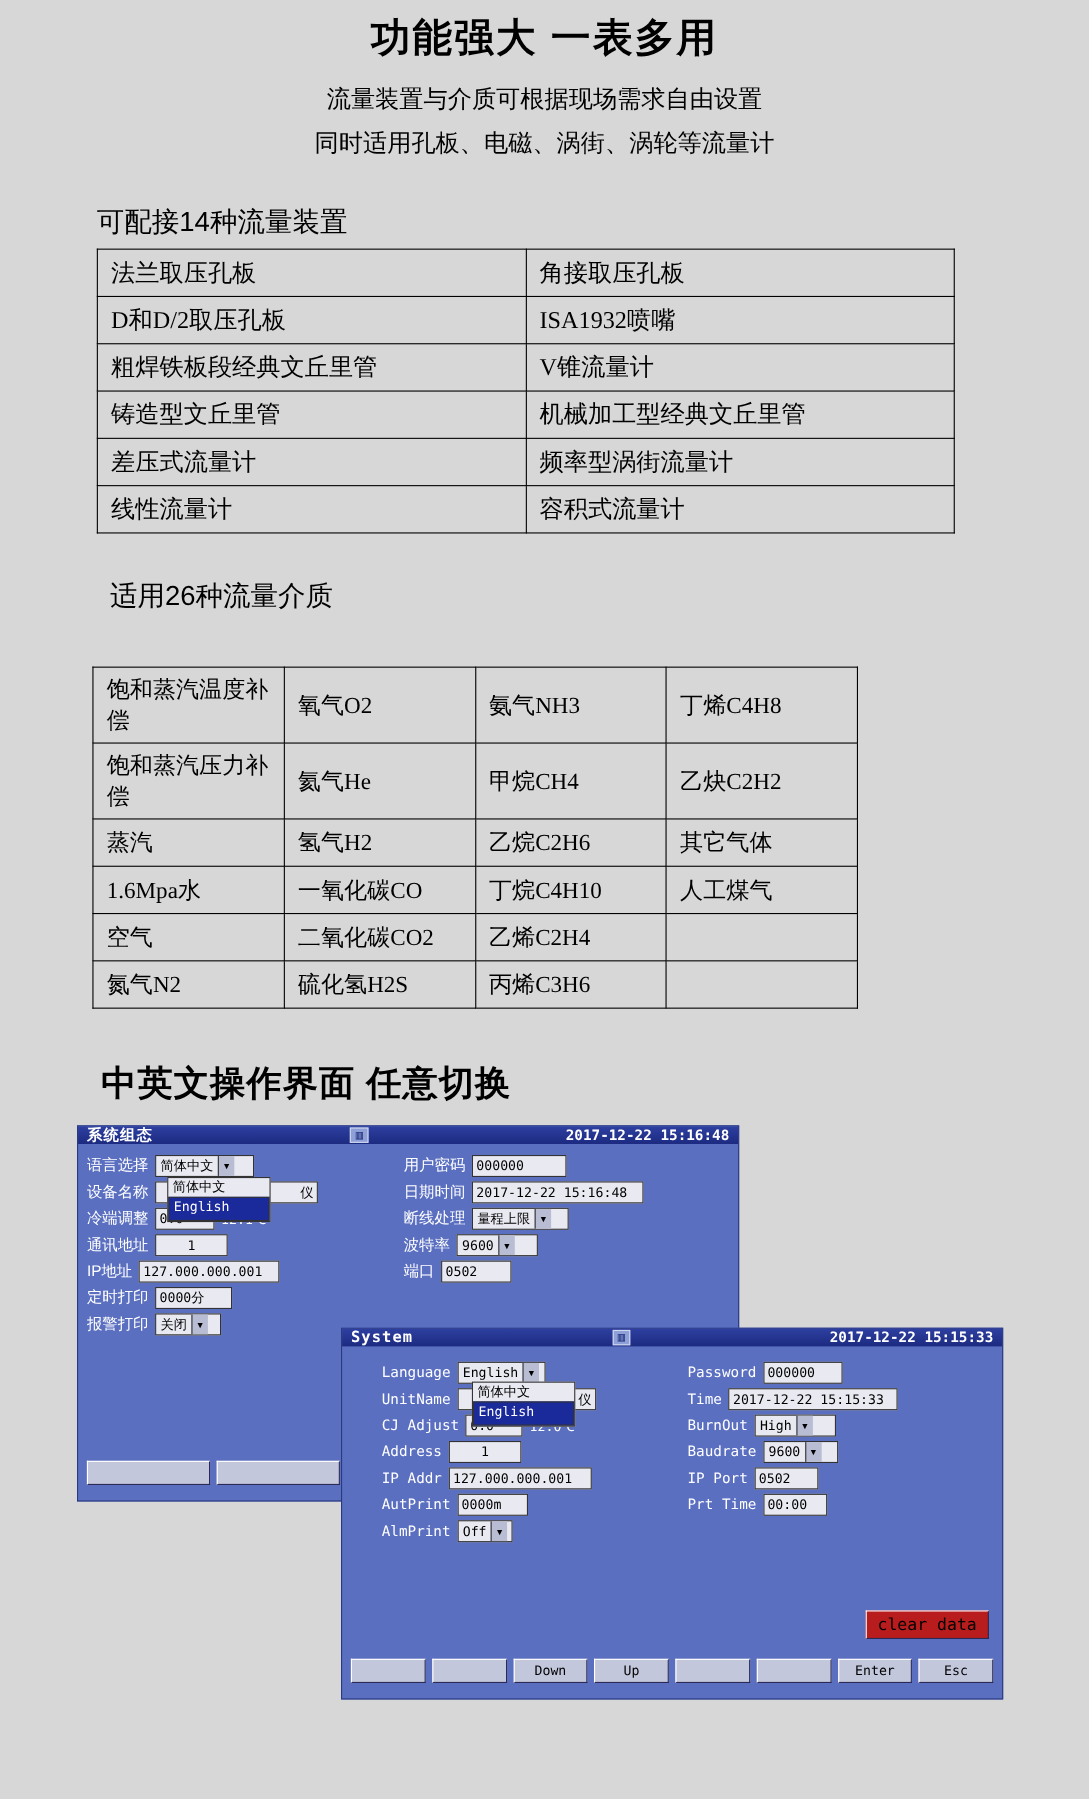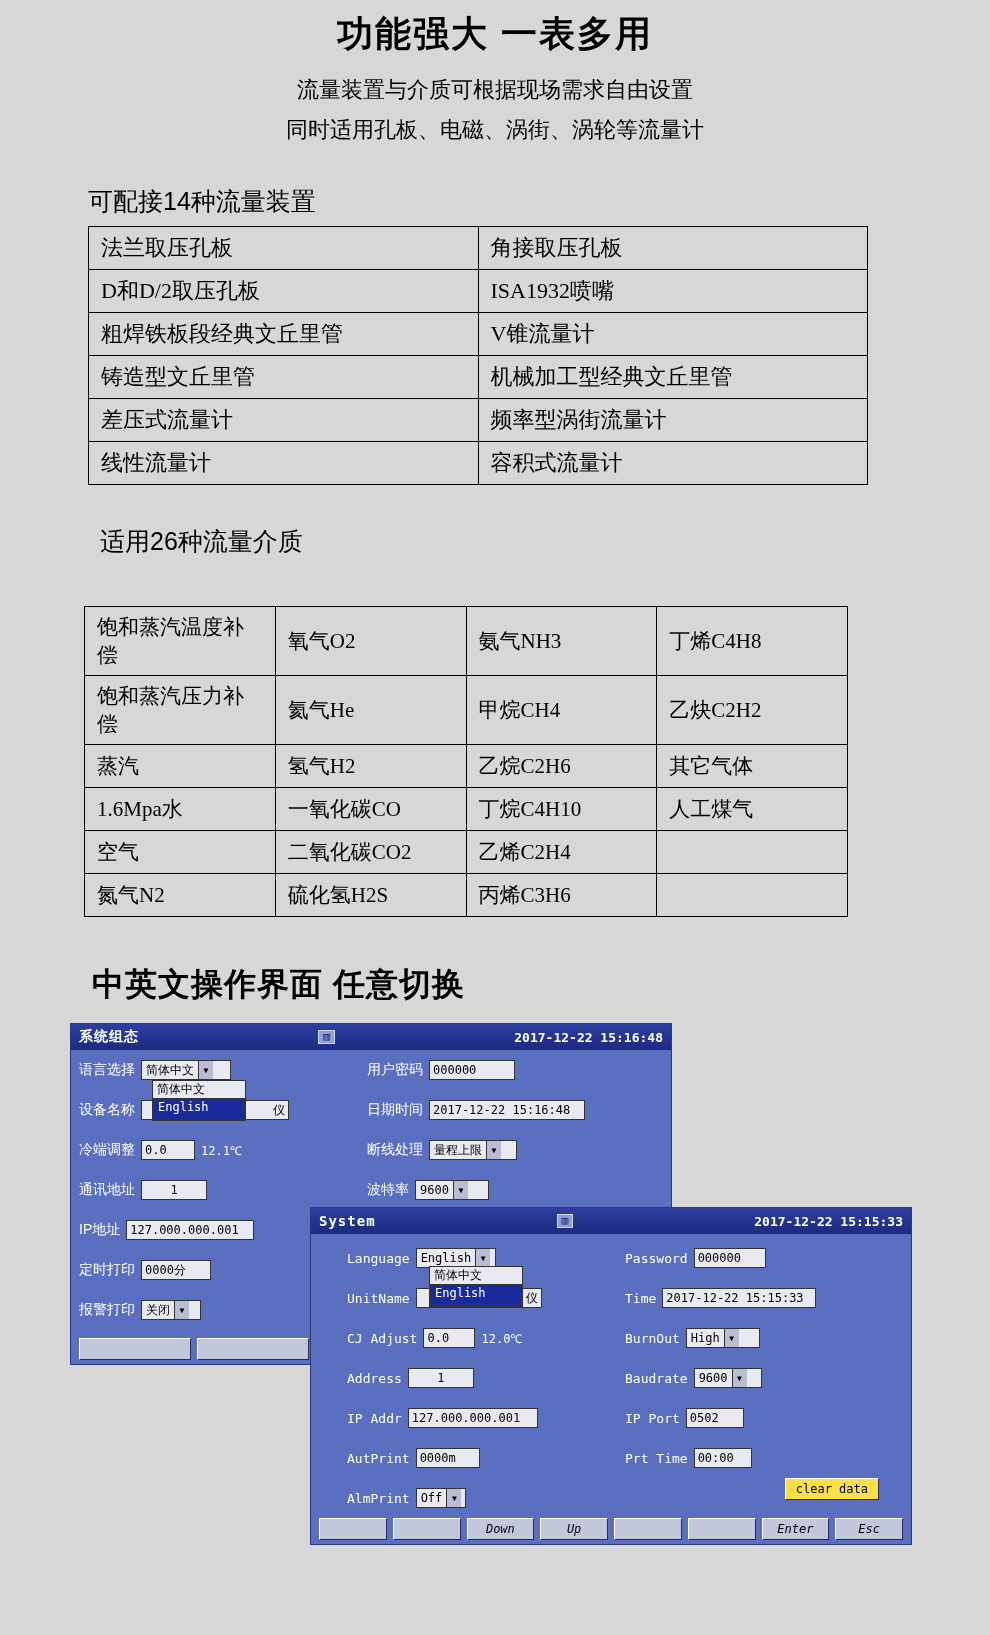--- a/index.html
+++ b/index.html
@@ -59,38 +59,38 @@
   table.grid td{
     border:1px solid #000;
     font-size:22px;
     padding:6px 12px;
     height:30px;
     vertical-align:middle;
     font-family:"Liberation Serif","DejaVu Serif",serif;
   }
   #devices-table{margin-left:88px;width:780px;}
   #devices-table td{width:50%;}
-  #media-table{margin-left:84px;width:764px;margin-top:48px;}
+  #media-table{margin-left:84px;width:696px;margin-top:48px;}
   #media-table td{width:25%;font-size:21px;}
 
   
   .screens{position:relative;height:560px;margin-top:8px;}
 
   .screen{
     position:absolute;
     background:#5a6fc0;
     border:1px solid #2b3a80;
     font-family:"DejaVu Sans Mono","Liberation Mono",monospace;
     color:#fff;
   }
   #screen-cn{left:70px;top:0;width:600px;height:340px;}
   #screen-en{left:310px;top:184px;width:600px;height:336px;}
 
   .titlebar{
-    height:26px;
+    height:16px;
     background:linear-gradient(#2d3fa0,#1c2a80);
     display:flex;
     align-items:center;
     justify-content:space-between;
     padding:0 8px;
     font-size:14px;
     font-weight:bold;
     color:#fff;
     gap:28px;
   }
@@ -100,21 +100,21 @@
     background:#8f9fd8;
     color:#1b2a77;
     padding:0 4px;
     border:1px solid #cfd8ef;
     line-height:12px;
   }
   .titlebar .tr{font-size:13px;}
 
   .body-area{padding:10px 8px 0 8px;position:relative;height:calc(100% - 26px);box-sizing:border-box;}
   .cols{display:flex;gap:18px;}
-  .col{display:flex;flex-direction:column;gap:20px;}
+  .col{display:flex;flex-direction:column;gap:4px;}
   .row{display:flex;align-items:center;gap:6px;height:20px;}
   .lbl{
     font-size:13px;
     color:#fff;
     white-space:nowrap;
     font-family:"DejaVu Sans Mono","Liberation Mono",monospace;
   }
   .lbl.cn{font-family:"Liberation Sans","DejaVu Sans",sans-serif;font-size:14px;}
   .fld{
     background:#e9e9f2;
@@ -172,43 +172,42 @@
   .dropdown .opt.sel{background:#1b2a9b;color:#fff;}
 
   
   .keybar{
     position:absolute;
     left:0;right:0;bottom:4px;
     display:flex;
     gap:6px;
     padding:0 8px;
     box-sizing:border-box;
-    font-style:italic;
   }
   .key{
     flex:1;
     height:20px;
     background:#c3c7dc;
     border:1px solid #2a2a55;
     border-top-color:#fff;
     border-left-color:#fff;
     font-size:12px;
     color:#000;
     display:flex;align-items:center;justify-content:center;
     font-family:"DejaVu Sans Mono","Liberation Mono",monospace;
   }
   .key.cn{font-family:"Liberation Sans","DejaVu Sans",sans-serif;font-size:13px;}
   .cleardata{
     position:absolute;
-    right:32px;
+    right:12px;
     bottom:44px;
-    background:#fde047;
+    background:#b91c1c;
     border:1px solid #2a2a55;
     border-top-color:#fff;border-left-color:#fff;
-    font-size:12px;
+    font-size:15px;
     color:#000;
     padding:3px 10px;
     font-family:"DejaVu Sans Mono","Liberation Mono",monospace;
   }
 </style>
 </head>
 <body>
 
 <div class="page">
 

